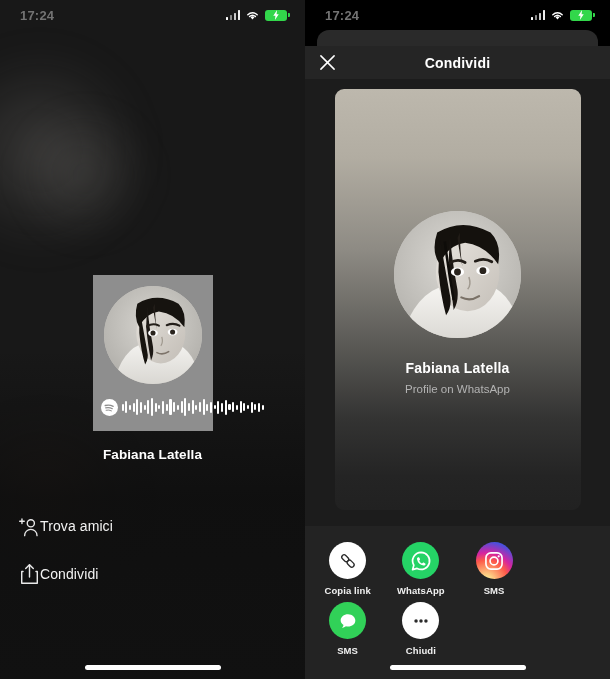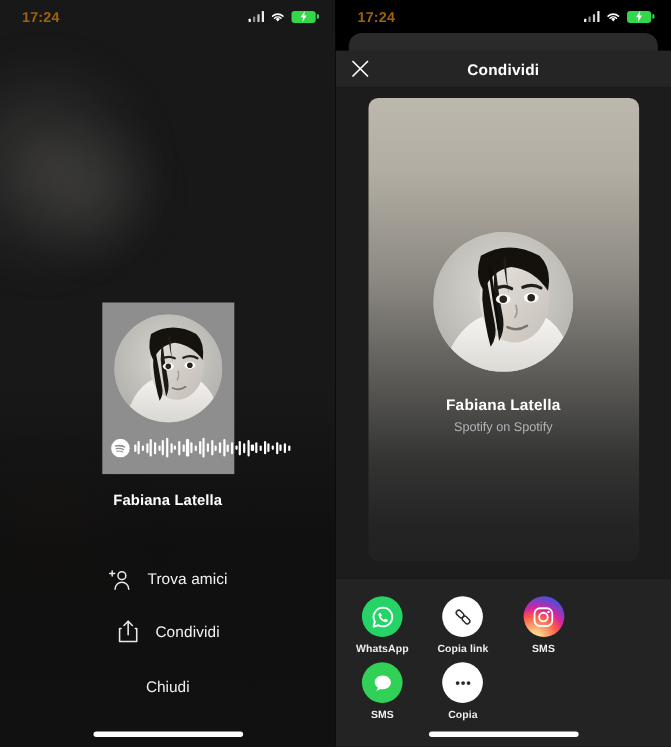--- a/index.html
+++ b/index.html
@@ -38,21 +38,21 @@
     position:absolute; left:0; bottom:0; width:100%; height:330px;
     background:linear-gradient(to bottom, rgba(16,16,16,0) 0%, rgba(14,14,14,0.85) 45%, #111 100%);
   }
 
   
   .statusbar {
     position:relative; z-index:5;
     height:30px; display:flex; align-items:center;
     justify-content:space-between; padding:0 18px 0 20px;
   }
-  .sb-time { color:#a16207; font-size:13px; font-weight:bold; letter-spacing:.2px; }
+  .sb-time { color:#737373; font-size:13px; font-weight:bold; letter-spacing:.2px; }
   .sb-right { display:flex; align-items:center; gap:5px; }
   .sig { display:flex; align-items:flex-end; gap:1.5px; height:10px; }
   .sig i { display:block; width:2.5px; background:#fff; border-radius:.5px; }
   .sig i:nth-child(1){height:3px;background:#fff;}
   .sig i:nth-child(2){height:5px;background:#8c8c8c;}
   .sig i:nth-child(3){height:7.5px;background:#c9c9c9;}
   .sig i:nth-child(4){height:10px;background:#eee;}
   .batt {
     width:22px; height:11px; border-radius:3px; background:#32d74b;
     display:flex; align-items:center; justify-content:center; position:relative;
@@ -84,21 +84,21 @@
   .spot-logo { width:17px; height:17px; flex:0 0 auto; }
   .bars { display:flex; align-items:center; gap:1.6px; height:18px; }
   .bars i { display:block; width:2.1px; background:#fff; border-radius:1.1px; }
   .profile-name {
     margin-top:16px; color:#fff; font-size:13.5px; font-weight:bold; letter-spacing:.1px;
   }
 
   
   .menu { position:relative; z-index:5; margin-top:40px; padding:0 18px; }
   .menu-item {
-    display:flex; align-items:center; gap:14px; height:48px;justify-content:center;
+    display:flex; align-items:center; height:48px;
   }
   .menu-ico { width:22px; height:22px; flex:0 0 auto; display:flex; align-items:center; justify-content:center; }
   .menu-label { color:#f2f2f2; font-size:14px; letter-spacing:.1px; }
   .close-btn {
     position:relative; z-index:5;
     margin-top:18px; text-align:center;
     color:#efefef; font-size:14px;
   }
   .home-ind {
     position:absolute; bottom:9px; left:50%; transform:translateX(-50%);
@@ -311,21 +311,20 @@
           <svg width="19" height="22" viewBox="0 0 20 23">
             <path d="M3.2 8.8h-1.4v12.4h16.4V8.8h-1.4" stroke="#e9e9e9" stroke-width="1.5" fill="none" stroke-linecap="round" stroke-linejoin="round"></path>
             <path d="M10 14.6V1.9" stroke="#e9e9e9" stroke-width="1.5" stroke-linecap="round"></path>
             <path d="M6 5.8 10 1.8 14 5.8" stroke="#e9e9e9" stroke-width="1.5" fill="none" stroke-linecap="round" stroke-linejoin="round"></path>
           </svg>
         </span>
         <span class="menu-label">Condividi</span>
       </div>
     </div>
 
-    <div class="close-btn">Chiudi</div>
     <div class="home-ind"></div>
   </div>
 
   <div class="right-panel">
     <div class="rp-statusbar">
       <div class="sb-time">17:24</div>
       <div class="sb-right">
         <div class="sig">
             <i></i>
             <i></i>
@@ -386,45 +385,45 @@
             <ellipse cx="50" cy="48" rx="2.7" ry="2.7" fill="#29231d"></ellipse>
             <ellipse cx="70" cy="47" rx="5.2" ry="3.5" fill="#fff"></ellipse>
             <ellipse cx="70" cy="47" rx="2.7" ry="2.7" fill="#29231d"></ellipse>
             <path d="M44 41 Q50 37 56 40.5" stroke="#221d18" stroke-width="2.2" fill="none" stroke-linecap="round"></path>
             <path d="M64 39.5 Q71 36.5 77 40" stroke="#221d18" stroke-width="2.2" fill="none" stroke-linecap="round"></path>
             <path d="M59 52 Q61 58.5 58 61.5" stroke="#a19a90" stroke-width="1.2" fill="none"></path>
             <path d="M53 68 Q60 71.5 67 67" stroke="#7a7167" stroke-width="1.7" fill="none" stroke-linecap="round"></path>
           </svg>
         </div>
         <div class="card-name">Fabiana Latella</div>
-        <div class="card-sub">Spotify on Spotify</div>
+        <div class="card-sub">Profile on WhatsApp</div>
       </div>
     </div>
 
     <div class="share-sheet">
       <div class="share-row">
+
+        <div class="share-opt">
+          <div class="opt-icon ico-copylink">
+            <svg width="20" height="20" viewBox="0 0 24 24" style="transform:rotate(-45deg)">
+              <rect x="9.2" y="2.6" width="5.6" height="9.4" rx="2.8" stroke="#2b2b2b" stroke-width="1.6" fill="none"></rect>
+              <rect x="9.2" y="11.8" width="5.6" height="9.4" rx="2.8" stroke="#2b2b2b" stroke-width="1.6" fill="none"></rect>
+            </svg>
+          </div>
+          <div class="opt-label">Copia link</div>
+        </div>
 
         <div class="share-opt">
           <div class="opt-icon ico-whatsapp">
             <svg width="24" height="24" viewBox="0 0 24 24">
               <path d="M12.1 3.4a8.5 8.5 0 0 0-7.3 12.8L3.6 20.6l4.5-1.2A8.5 8.5 0 1 0 12.1 3.4z" fill="none" stroke="#fff" stroke-width="1.7" stroke-linejoin="round"></path>
               <path d="M9.3 8.2c.3-.1.7 0 .9.4l.8 1.5c.1.3 0 .6-.2.8l-.5.5c-.1.2-.1.4 0 .6a6 6 0 0 0 2.5 2.4c.2.1.4 0 .6-.1l.5-.5c.2-.2.5-.3.8-.2l1.5.8c.4.2.5.6.4.9-.3.9-1.2 1.4-2.1 1.3a8.3 8.3 0 0 1-6.5-6.4c-.1-.9.4-1.8 1.3-2z" fill="#fff"></path>
             </svg>
           </div>
           <div class="opt-label">WhatsApp</div>
-        </div>
-
-        <div class="share-opt">
-          <div class="opt-icon ico-copylink">
-            <svg width="20" height="20" viewBox="0 0 24 24" style="transform:rotate(-45deg)">
-              <rect x="9.2" y="2.6" width="5.6" height="9.4" rx="2.8" stroke="#2b2b2b" stroke-width="1.6" fill="none"></rect>
-              <rect x="9.2" y="11.8" width="5.6" height="9.4" rx="2.8" stroke="#2b2b2b" stroke-width="1.6" fill="none"></rect>
-            </svg>
-          </div>
-          <div class="opt-label">Copia link</div>
         </div>
 
         <div class="share-opt">
           <div class="opt-icon ico-instagram">
             <svg width="22" height="22" viewBox="0 0 24 24">
               <rect x="3.2" y="3.2" width="17.6" height="17.6" rx="5.4" stroke="#fff" stroke-width="1.8" fill="none"></rect>
               <circle cx="12" cy="12" r="4.3" stroke="#fff" stroke-width="1.8" fill="none"></circle>
               <circle cx="17.1" cy="6.9" r="1.2" fill="#fff"></circle>
             </svg>
           </div>
@@ -446,21 +445,21 @@
         </div>
 
         <div class="share-opt">
           <div class="opt-icon ico-more">
             <svg width="22" height="22" viewBox="0 0 24 24">
               <circle cx="6.6" cy="12" r="1.9" fill="#2b2b2b"></circle>
               <circle cx="12" cy="12" r="1.9" fill="#2b2b2b"></circle>
               <circle cx="17.4" cy="12" r="1.9" fill="#2b2b2b"></circle>
             </svg>
           </div>
-          <div class="opt-label">Copia</div>
+          <div class="opt-label">Chiudi</div>
         </div>
 
         <div class="share-opt"></div>
       </div>
     </div>
 
     <div class="home-ind"></div>
   </div>
 </div>
 

